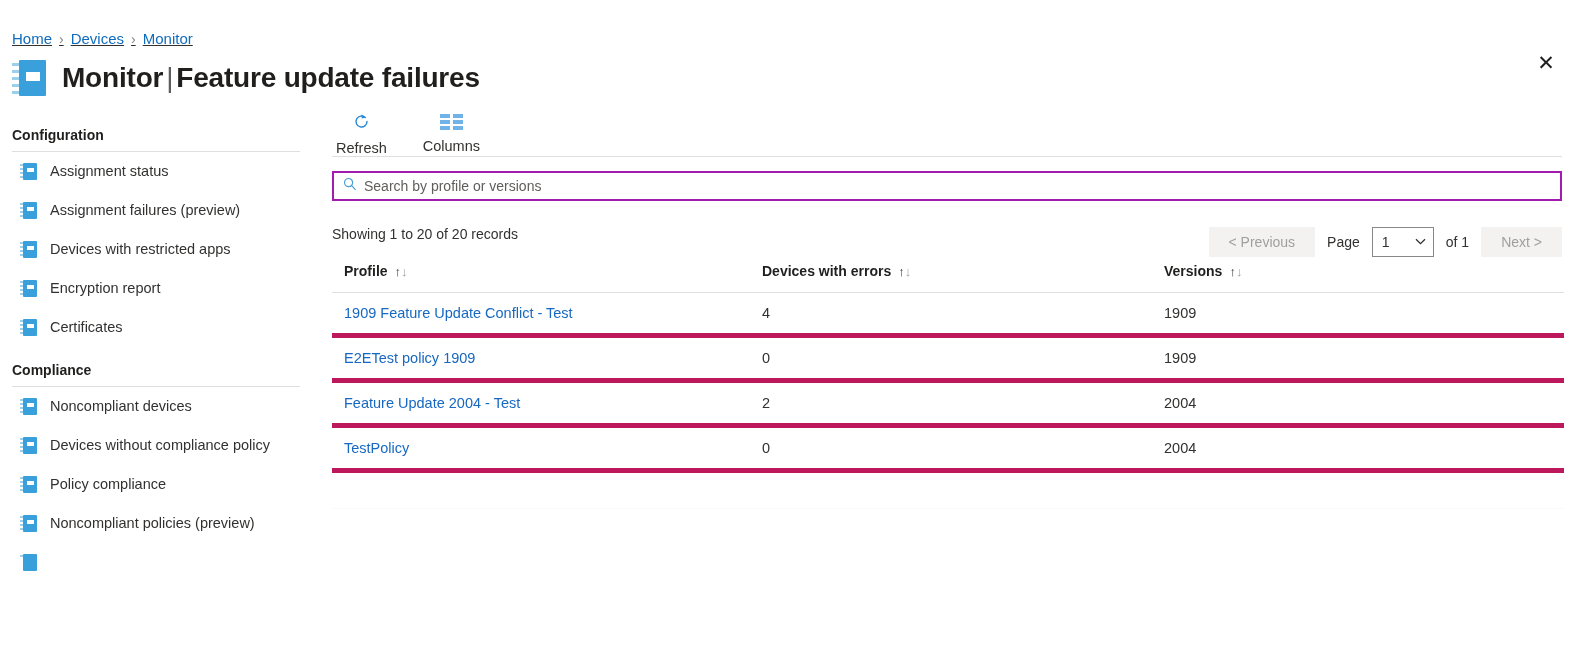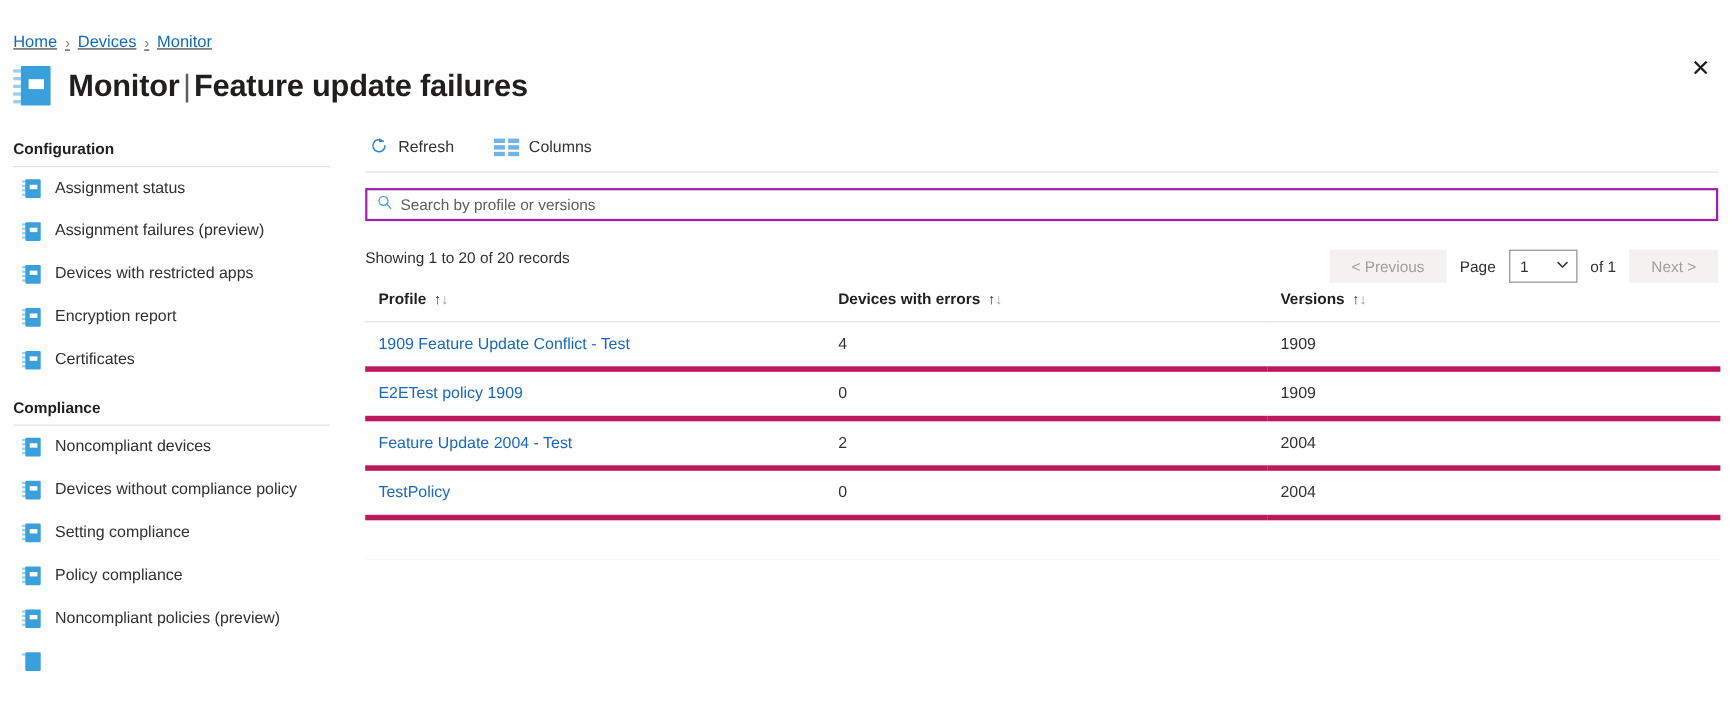--- a/index.html
+++ b/index.html
@@ -105,21 +105,21 @@
     position: absolute; left: 318px; top: 112px;
     width: 1258px; height: 540px;
   }
   .toolbar {
     display:flex; align-items:center; gap: 28px;
     height: 44px; padding-left: 14px;
   }
   .tb-btn {
     display:flex; align-items:center; gap: 9px;
     font-size: 14.5px; color:#323130; cursor:pointer;
-    padding: 4px 4px; line-height:1;
+    padding: 4px 4px; line-height:1;flex-direction:column;
   }
 
   .cols-icon { display:grid; grid-template-columns: 10px 10px; grid-template-rows: 4px 4px 4px; gap:2px 3px; }
   .cols-icon i { display:block; background:#6fb3e8; width:100%; height:100%; }
 
   .toolbar-rule { height:1px; background:#e1dfdd; margin: 0 14px 0 14px; }
 
   .filter-wrap { padding: 14px 14px 0 14px; }
   .filter-box {
     position: relative; width: 1230px; height: 30px;
@@ -287,31 +287,20 @@
     <div class="nav-item">
       <span class="nb-icon nb-sm">
         <span class="ring" style="top:2px"></span>
           <span class="ring" style="top:6px"></span>
         <span class="ring" style="top:10px"></span>
           <span class="ring" style="top:14px"></span>
         <span class="body"></span>
           <span class="win"></span>
       </span>
       <span class="lbl">Devices without compliance policy</span>
-    </div>
-    <div class="nav-item">
-      <span class="nb-icon nb-sm">
-        <span class="ring" style="top:2px"></span>
-          <span class="ring" style="top:6px"></span>
-        <span class="ring" style="top:10px"></span>
-          <span class="ring" style="top:14px"></span>
-        <span class="body"></span>
-          <span class="win"></span>
-      </span>
-      <span class="lbl">Setting compliance</span>
     </div>
     <div class="nav-item">
       <span class="nb-icon nb-sm">
         <span class="ring" style="top:2px"></span>
           <span class="ring" style="top:6px"></span>
         <span class="ring" style="top:10px"></span>
           <span class="ring" style="top:14px"></span>
         <span class="body"></span>
           <span class="win"></span>
       </span>

